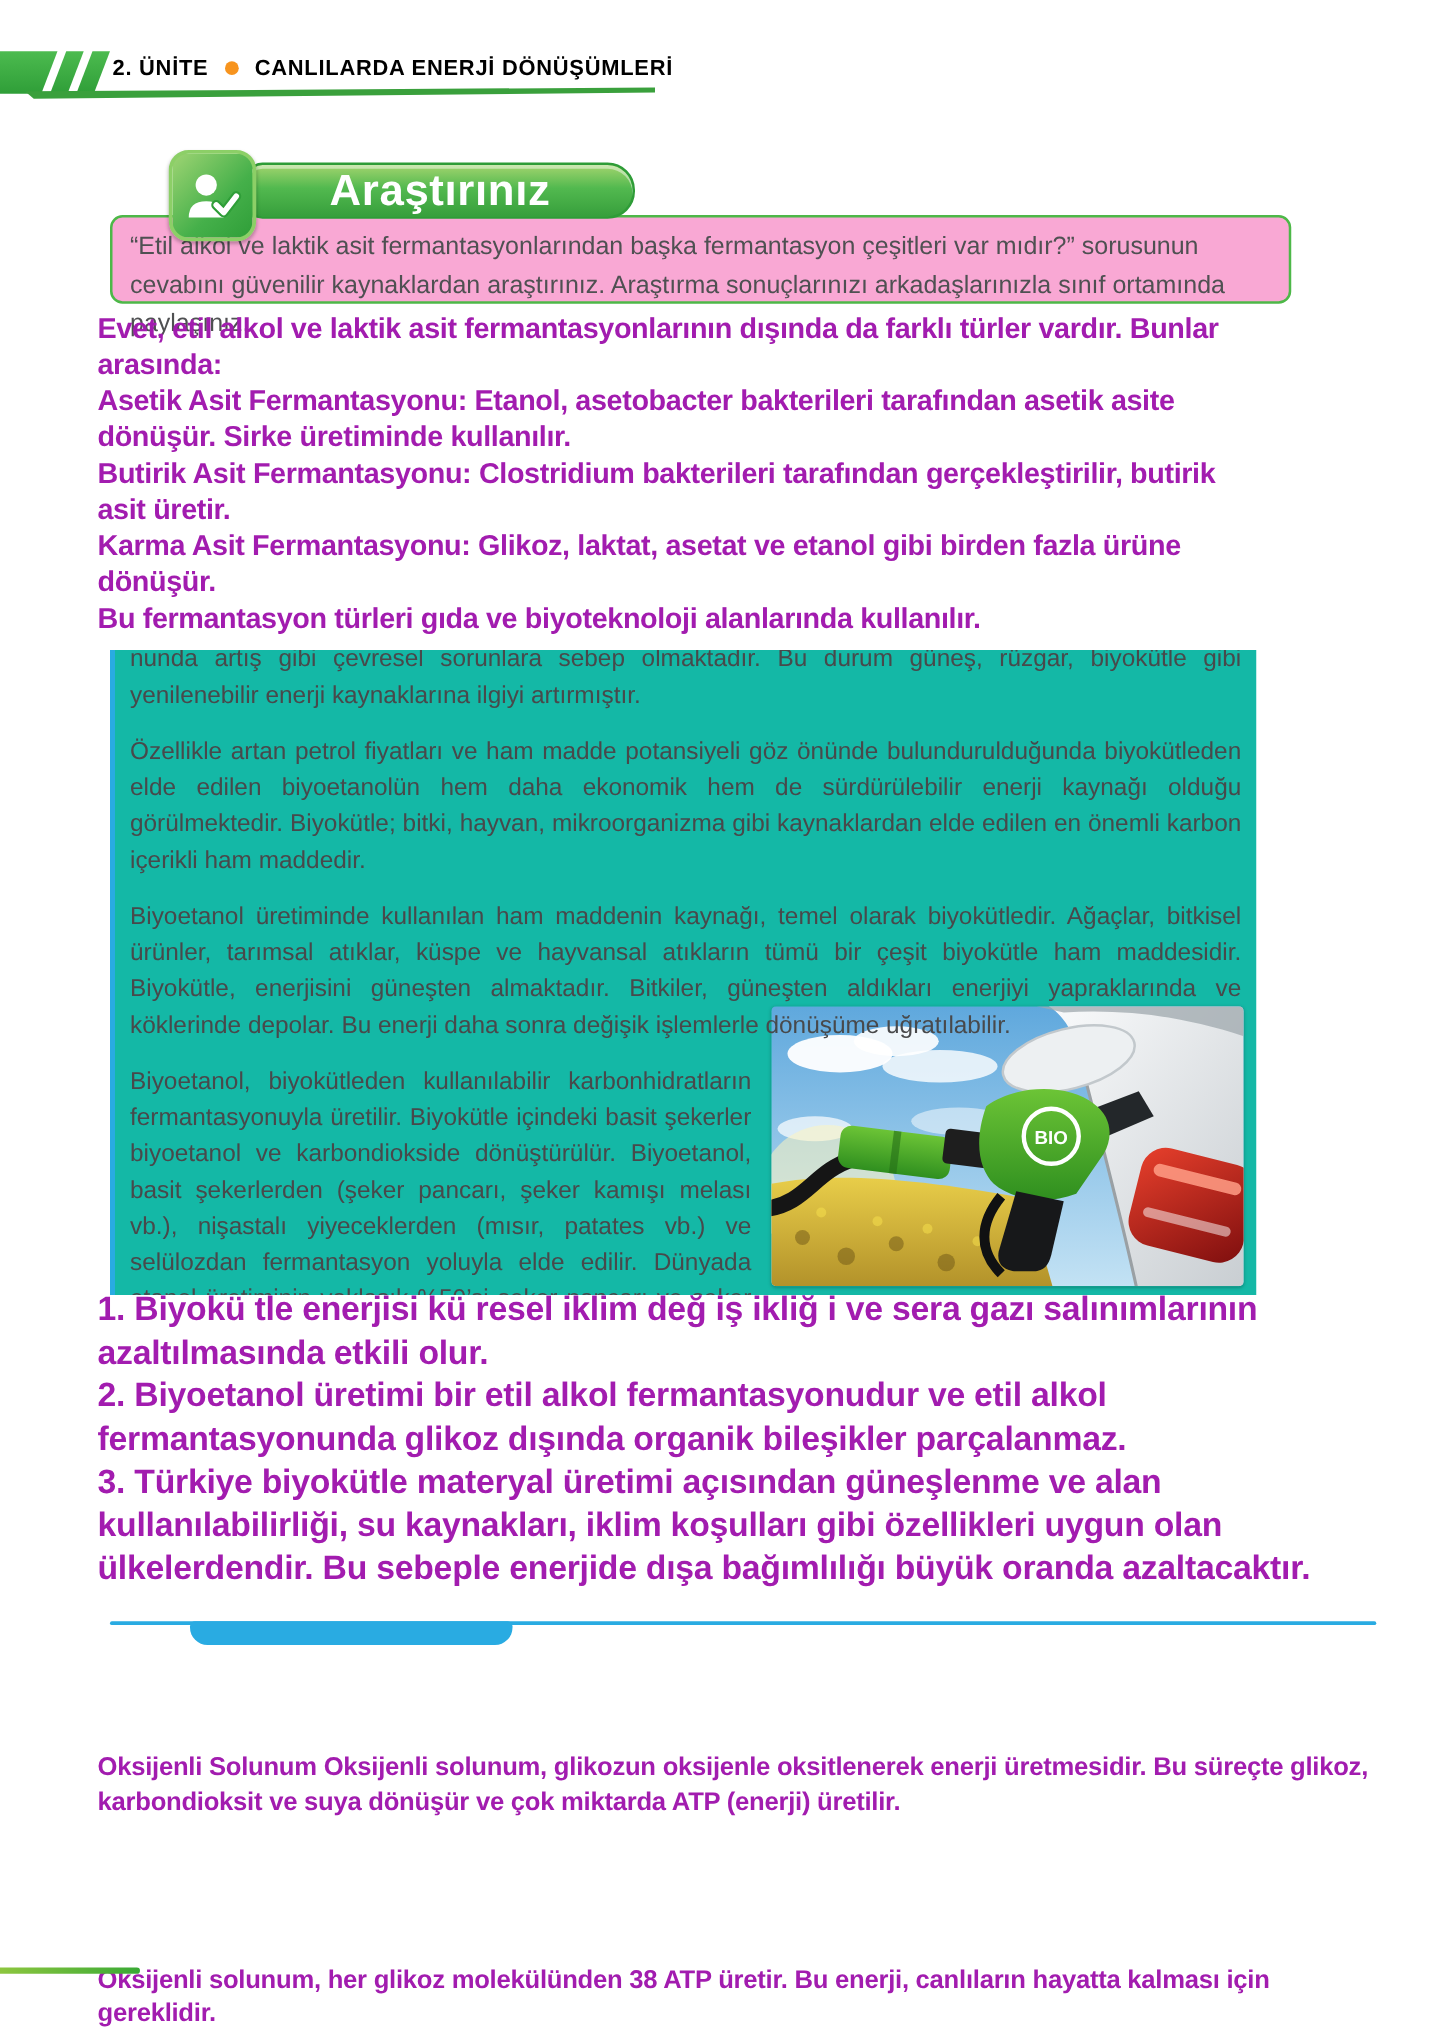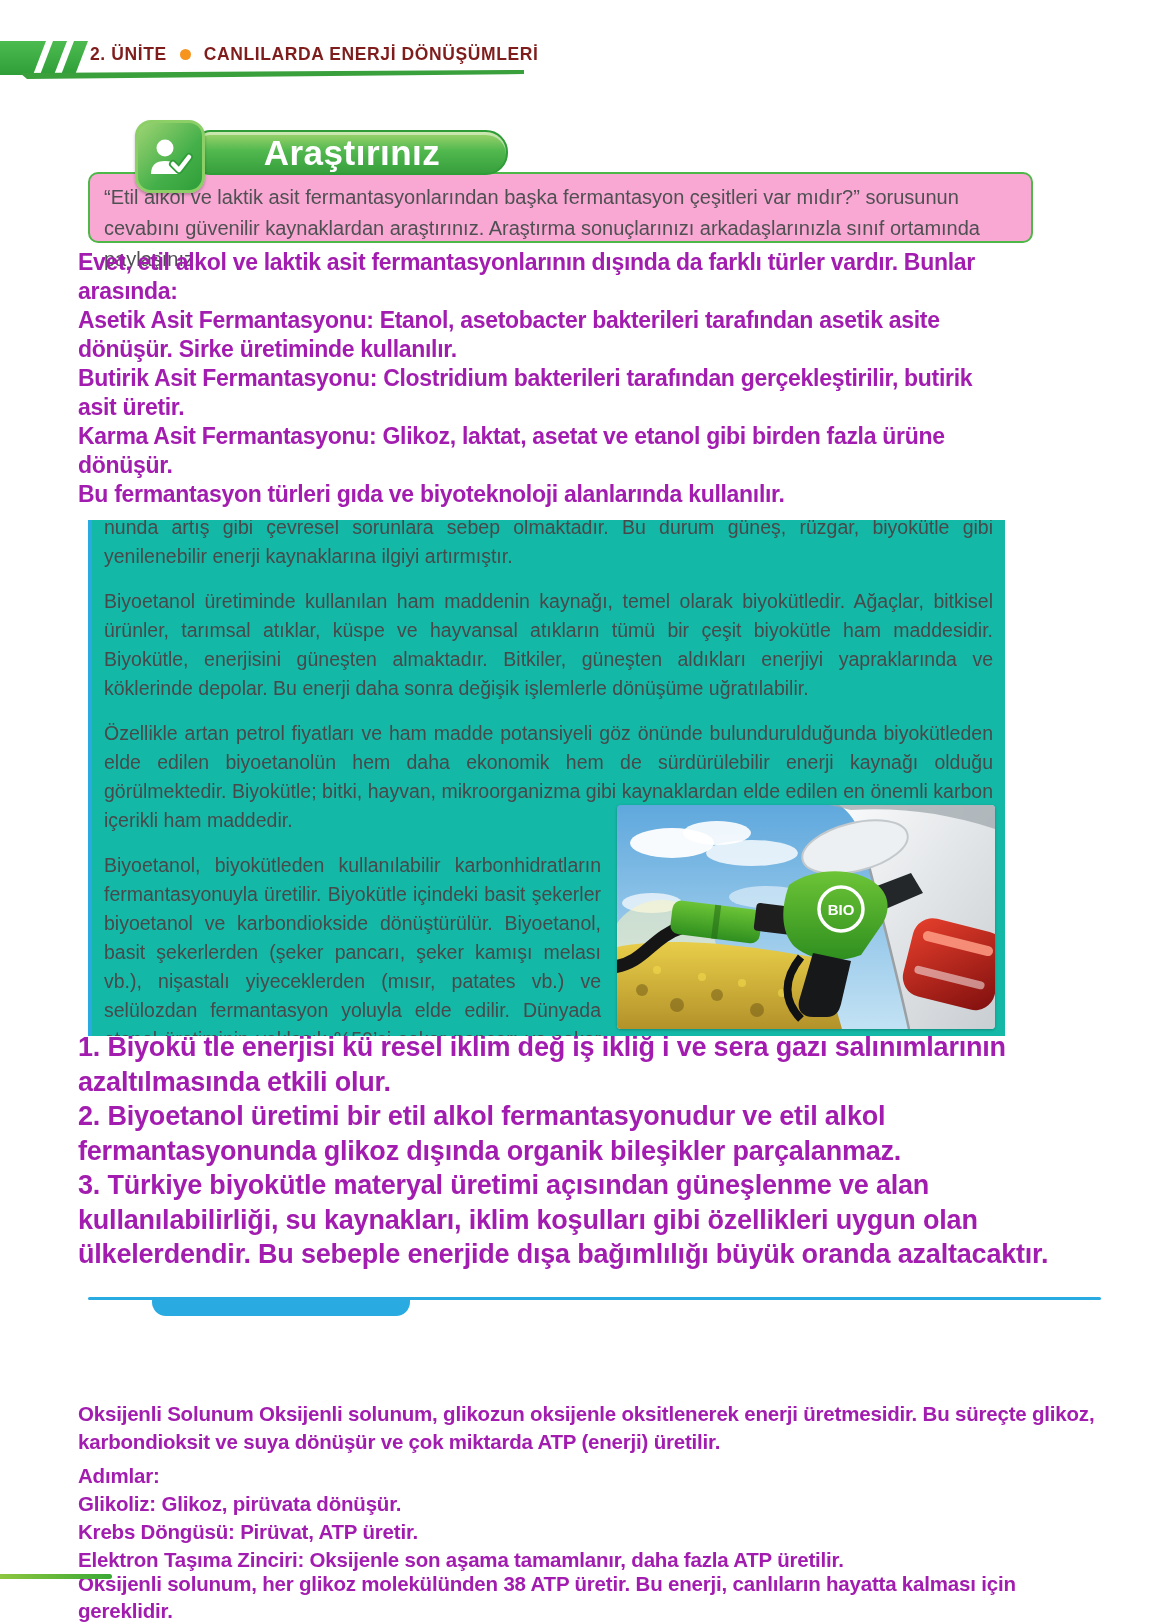--- a/index.html
+++ b/index.html
@@ -3,21 +3,21 @@
 <meta charset="utf-8">
 <style>
   html,body{margin:0;padding:0;background:#ffffff;}
   .page{
     position:relative;width:1151px;height:1624px;margin:0 auto;background:#ffffff;
     overflow:hidden;font-family:"Liberation Sans",sans-serif;color:#414042;
   }
   
   .hdr-ribbon{position:absolute;left:0;top:40px;width:530px;height:42px;}
   .hdr-row{position:absolute;left:90px;top:44px;display:flex;align-items:center;gap:13px;}
-  .hdr-unit,.hdr-title{font-size:17.5px;font-weight:bold;color:#7f1d1d;letter-spacing:.6px;white-space:nowrap;}
+  .hdr-unit,.hdr-title{font-size:17.5px;font-weight:bold;color:#000000;letter-spacing:.6px;white-space:nowrap;}
   .hdr-dot{width:11px;height:11px;border-radius:50%;background:#f7941e;display:inline-block;}
   
   .qbox{
     position:absolute;left:88px;top:172px;width:945px;height:71px;box-sizing:border-box;
     background:#f9a8d4;border:2px solid #4db848;border-radius:10px;
   }
   .qbox p{margin:0;padding:8px 16px 0 14px;font-size:20px;line-height:31px;color:#4f5052;}
   .banner{
     position:absolute;left:196px;top:130px;width:312px;height:45px;box-sizing:border-box;
     border-radius:14px 22px 22px 14px;border:2px solid #2e9c37;
@@ -110,22 +110,22 @@
 Asetik Asit Fermantasyonu: Etanol, asetobacter bakterileri tarafından asetik asite
 dönüşür. Sirke üretiminde kullanılır.
 Butirik Asit Fermantasyonu: Clostridium bakterileri tarafından gerçekleştirilir, butirik
 asit üretir.
 Karma Asit Fermantasyonu: Glikoz, laktat, asetat ve etanol gibi birden fazla ürüne
 dönüşür.
 Bu fermantasyon türleri gıda ve biyoteknoloji alanlarında kullanılır.</div>
 
   <div class="bluebox">
     <p class="first">nunda artış gibi çevresel sorunlara sebep olmaktadır. Bu durum güneş, rüzgar, biyokütle gibi yenilenebilir enerji kaynaklarına ilgiyi artırmıştır.</p>
+    <p>Özellikle artan petrol fiyatları ve ham madde potansiyeli göz önünde bulundurulduğunda biyokütleden elde edilen biyoetanolün hem daha ekonomik hem de sürdürülebilir enerji kaynağı olduğu görülmektedir. Biyokütle; bitki, hayvan, mikroorganizma gibi kaynaklardan elde edilen en önemli karbon içerikli ham maddedir.</p>
     <p>Biyoetanol üretiminde kullanılan ham maddenin kaynağı, temel olarak biyokütledir. Ağaçlar, bitkisel ürünler, tarımsal atıklar, küspe ve hayvansal atıkların tümü bir çeşit biyokütle ham maddesidir. Biyokütle, enerjisini güneşten almaktadır. Bitkiler, güneşten aldıkları enerjiyi yapraklarında ve köklerinde depolar. Bu enerji daha sonra değişik işlemlerle dönüşüme uğratılabilir.</p>
-    <p>Özellikle artan petrol fiyatları ve ham madde potansiyeli göz önünde bulundurulduğunda biyokütleden elde edilen biyoetanolün hem daha ekonomik hem de sürdürülebilir enerji kaynağı olduğu görülmektedir. Biyokütle; bitki, hayvan, mikroorganizma gibi kaynaklardan elde edilen en önemli karbon içerikli ham maddedir.</p>
     <div class="figure">
       <svg viewBox="0 0 378 224" preserveAspectRatio="none">
         <defs>
           <linearGradient id="sky" x1="0" y1="0" x2="0" y2="1">
             <stop offset="0" stop-color="#5fa8dd"></stop>
               <stop offset="1" stop-color="#c3e2f4"></stop>
           </linearGradient>
           <linearGradient id="field" x1="0" y1="0" x2="0" y2="1">
             <stop offset="0" stop-color="#e8cd49"></stop>
               <stop offset="1" stop-color="#b3922a"></stop>
@@ -195,22 +195,18 @@
 fermantasyonunda glikoz dışında organik bileşikler parçalanmaz.
 3. Türkiye biyokütle materyal üretimi açısından güneşlenme ve alan
 kullanılabilirliği, su kaynakları, iklim koşulları gibi özellikleri uygun olan
 ülkelerdendir. Bu sebeple enerjide dışa bağımlılığı büyük oranda azaltacaktır.</div>
 
   <div class="divline"></div>
   <div class="divtab"></div>
 
   <div class="rednote noteb note4">Oksijenli Solunum Oksijenli solunum, glikozun oksijenle oksitlenerek enerji üretmesidir. Bu süreçte glikoz,
 karbondioksit ve suya dönüşür ve çok miktarda ATP (enerji) üretilir.</div>
-  <div class="rednote noteb note5">Adımlar:
-Glikoliz: Glikoz, pirüvata dönüşür.
-Krebs Döngüsü: Pirüvat, ATP üretir.
-Elektron Taşıma Zinciri: Oksijenle son aşama tamamlanır, daha fazla ATP üretilir.</div>
   <div class="rednote noteb note6">Oksijenli solunum, her glikoz molekülünden 38 ATP üretir. Bu enerji, canlıların hayatta kalması için
 gereklidir.</div>
 
   <div class="greenline"></div>
 
 </div>
 
 </body></html>

